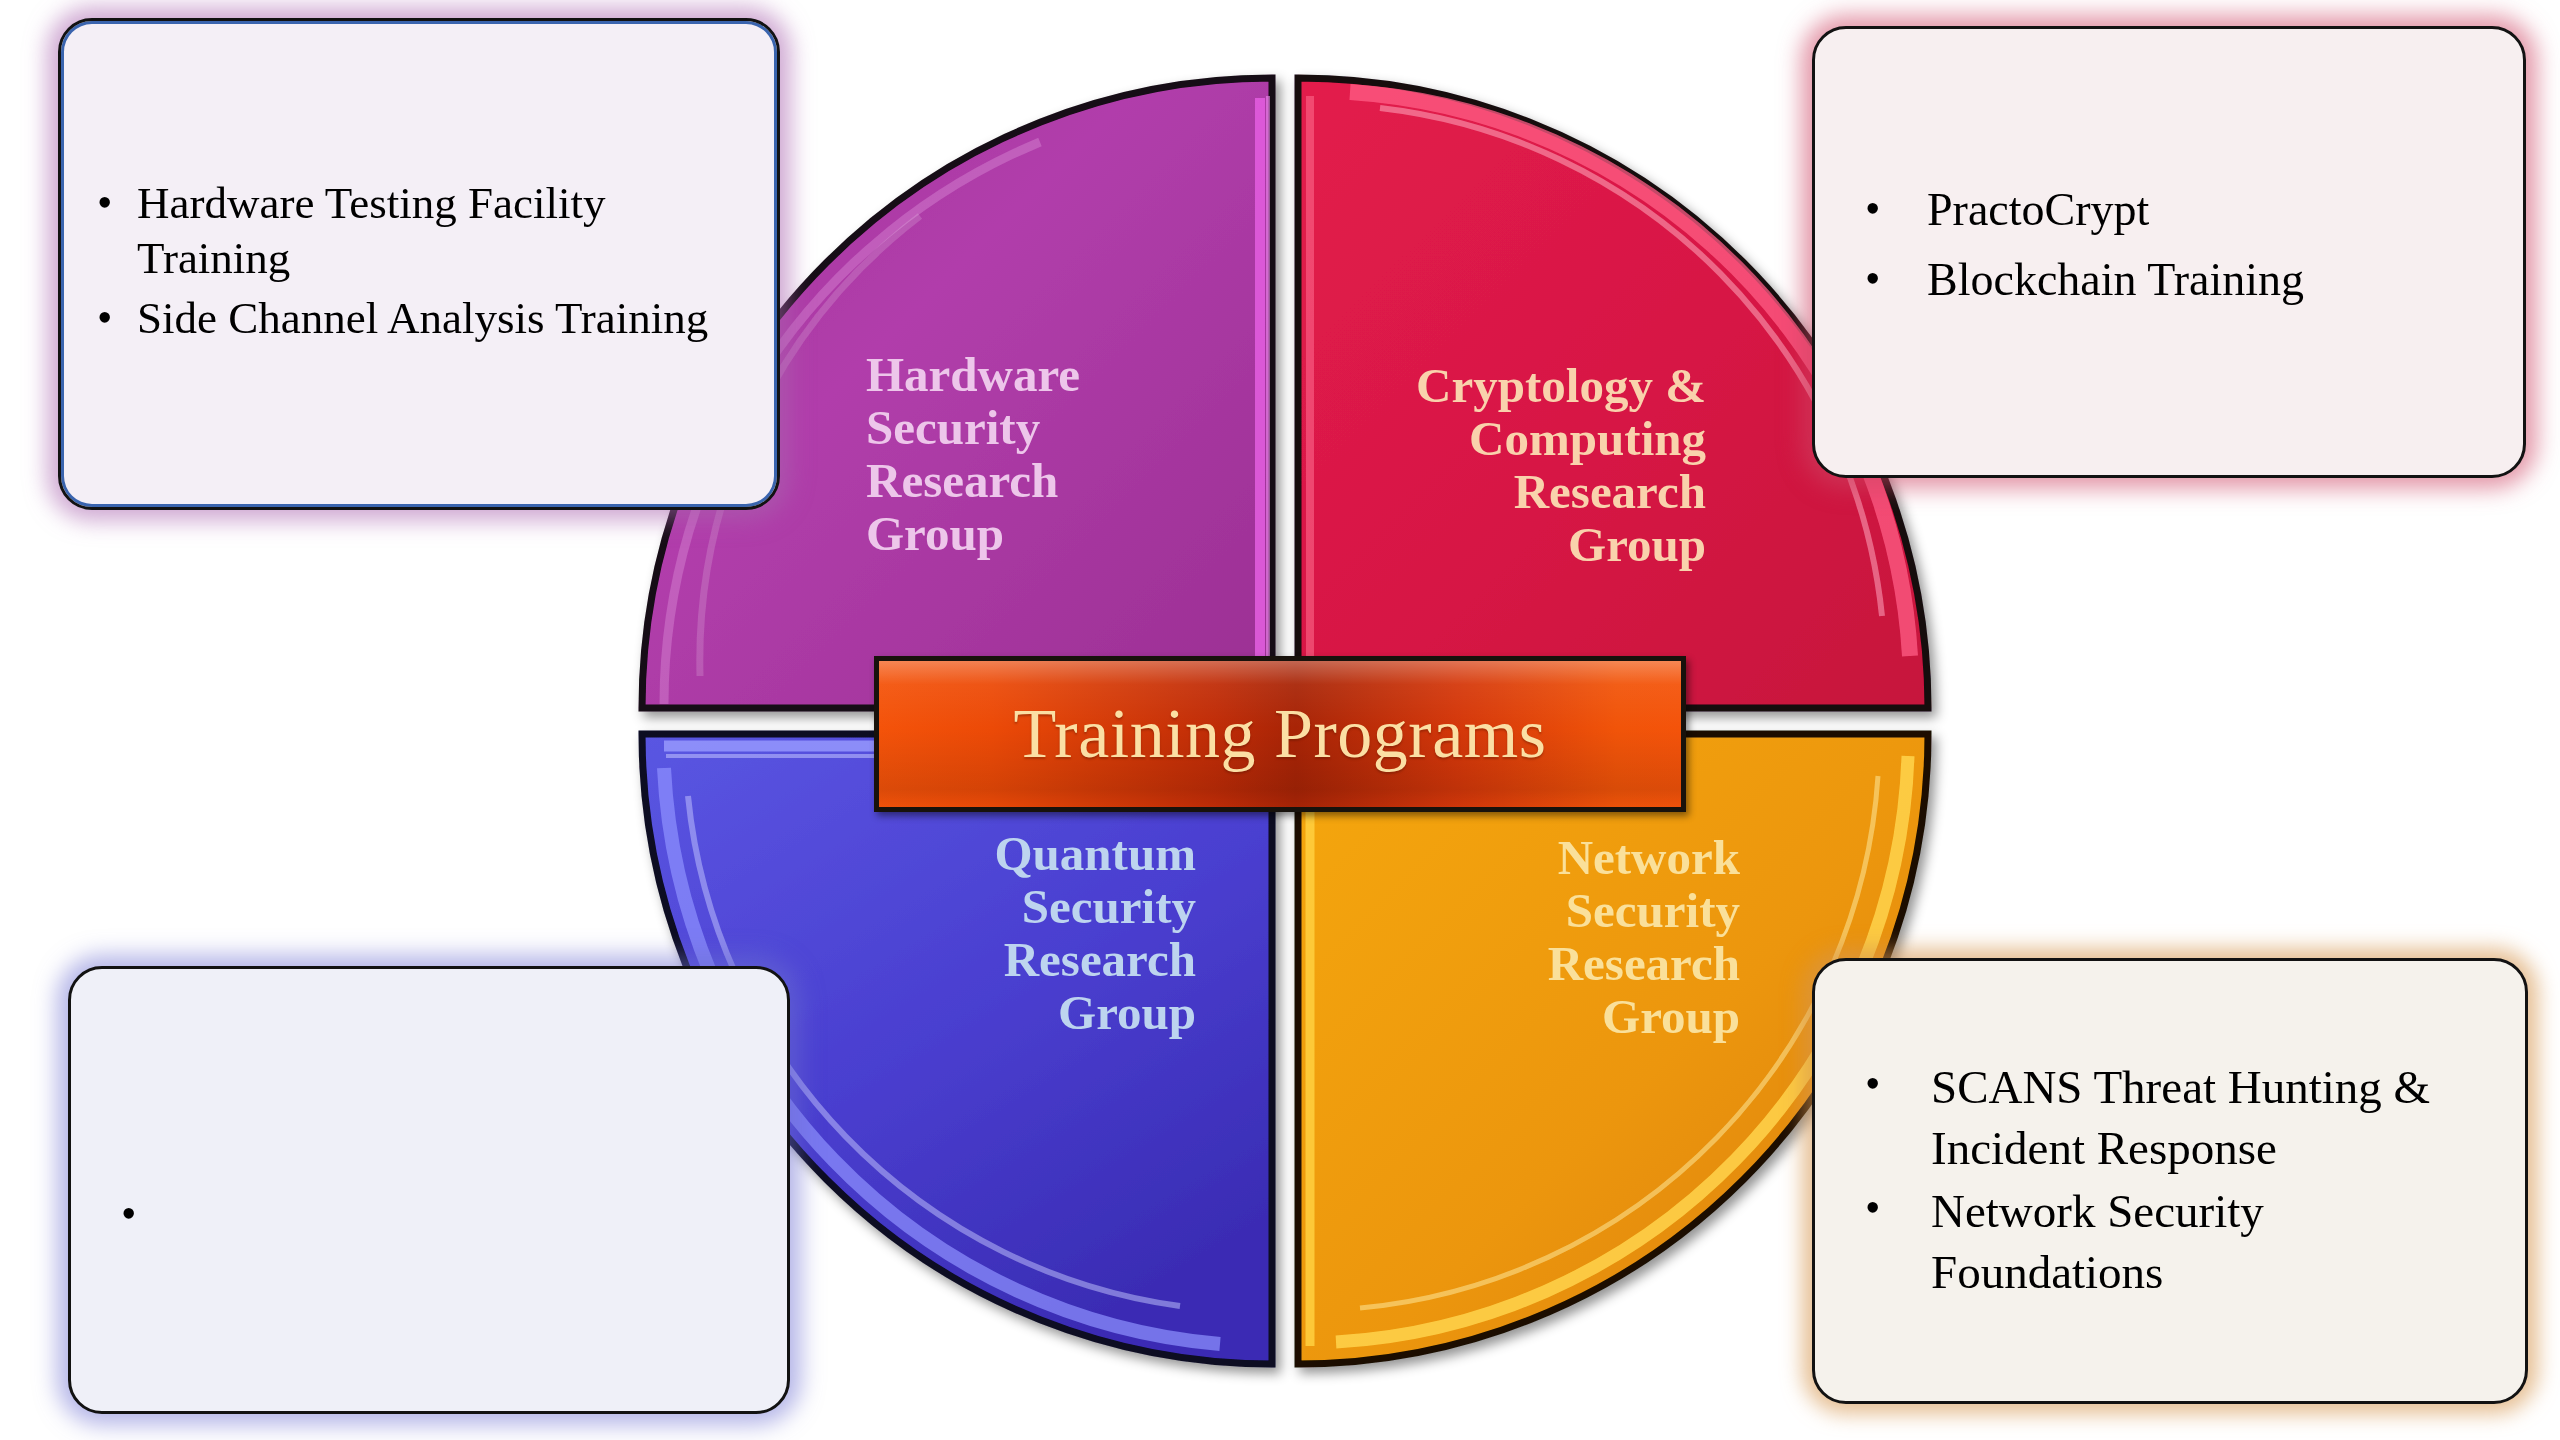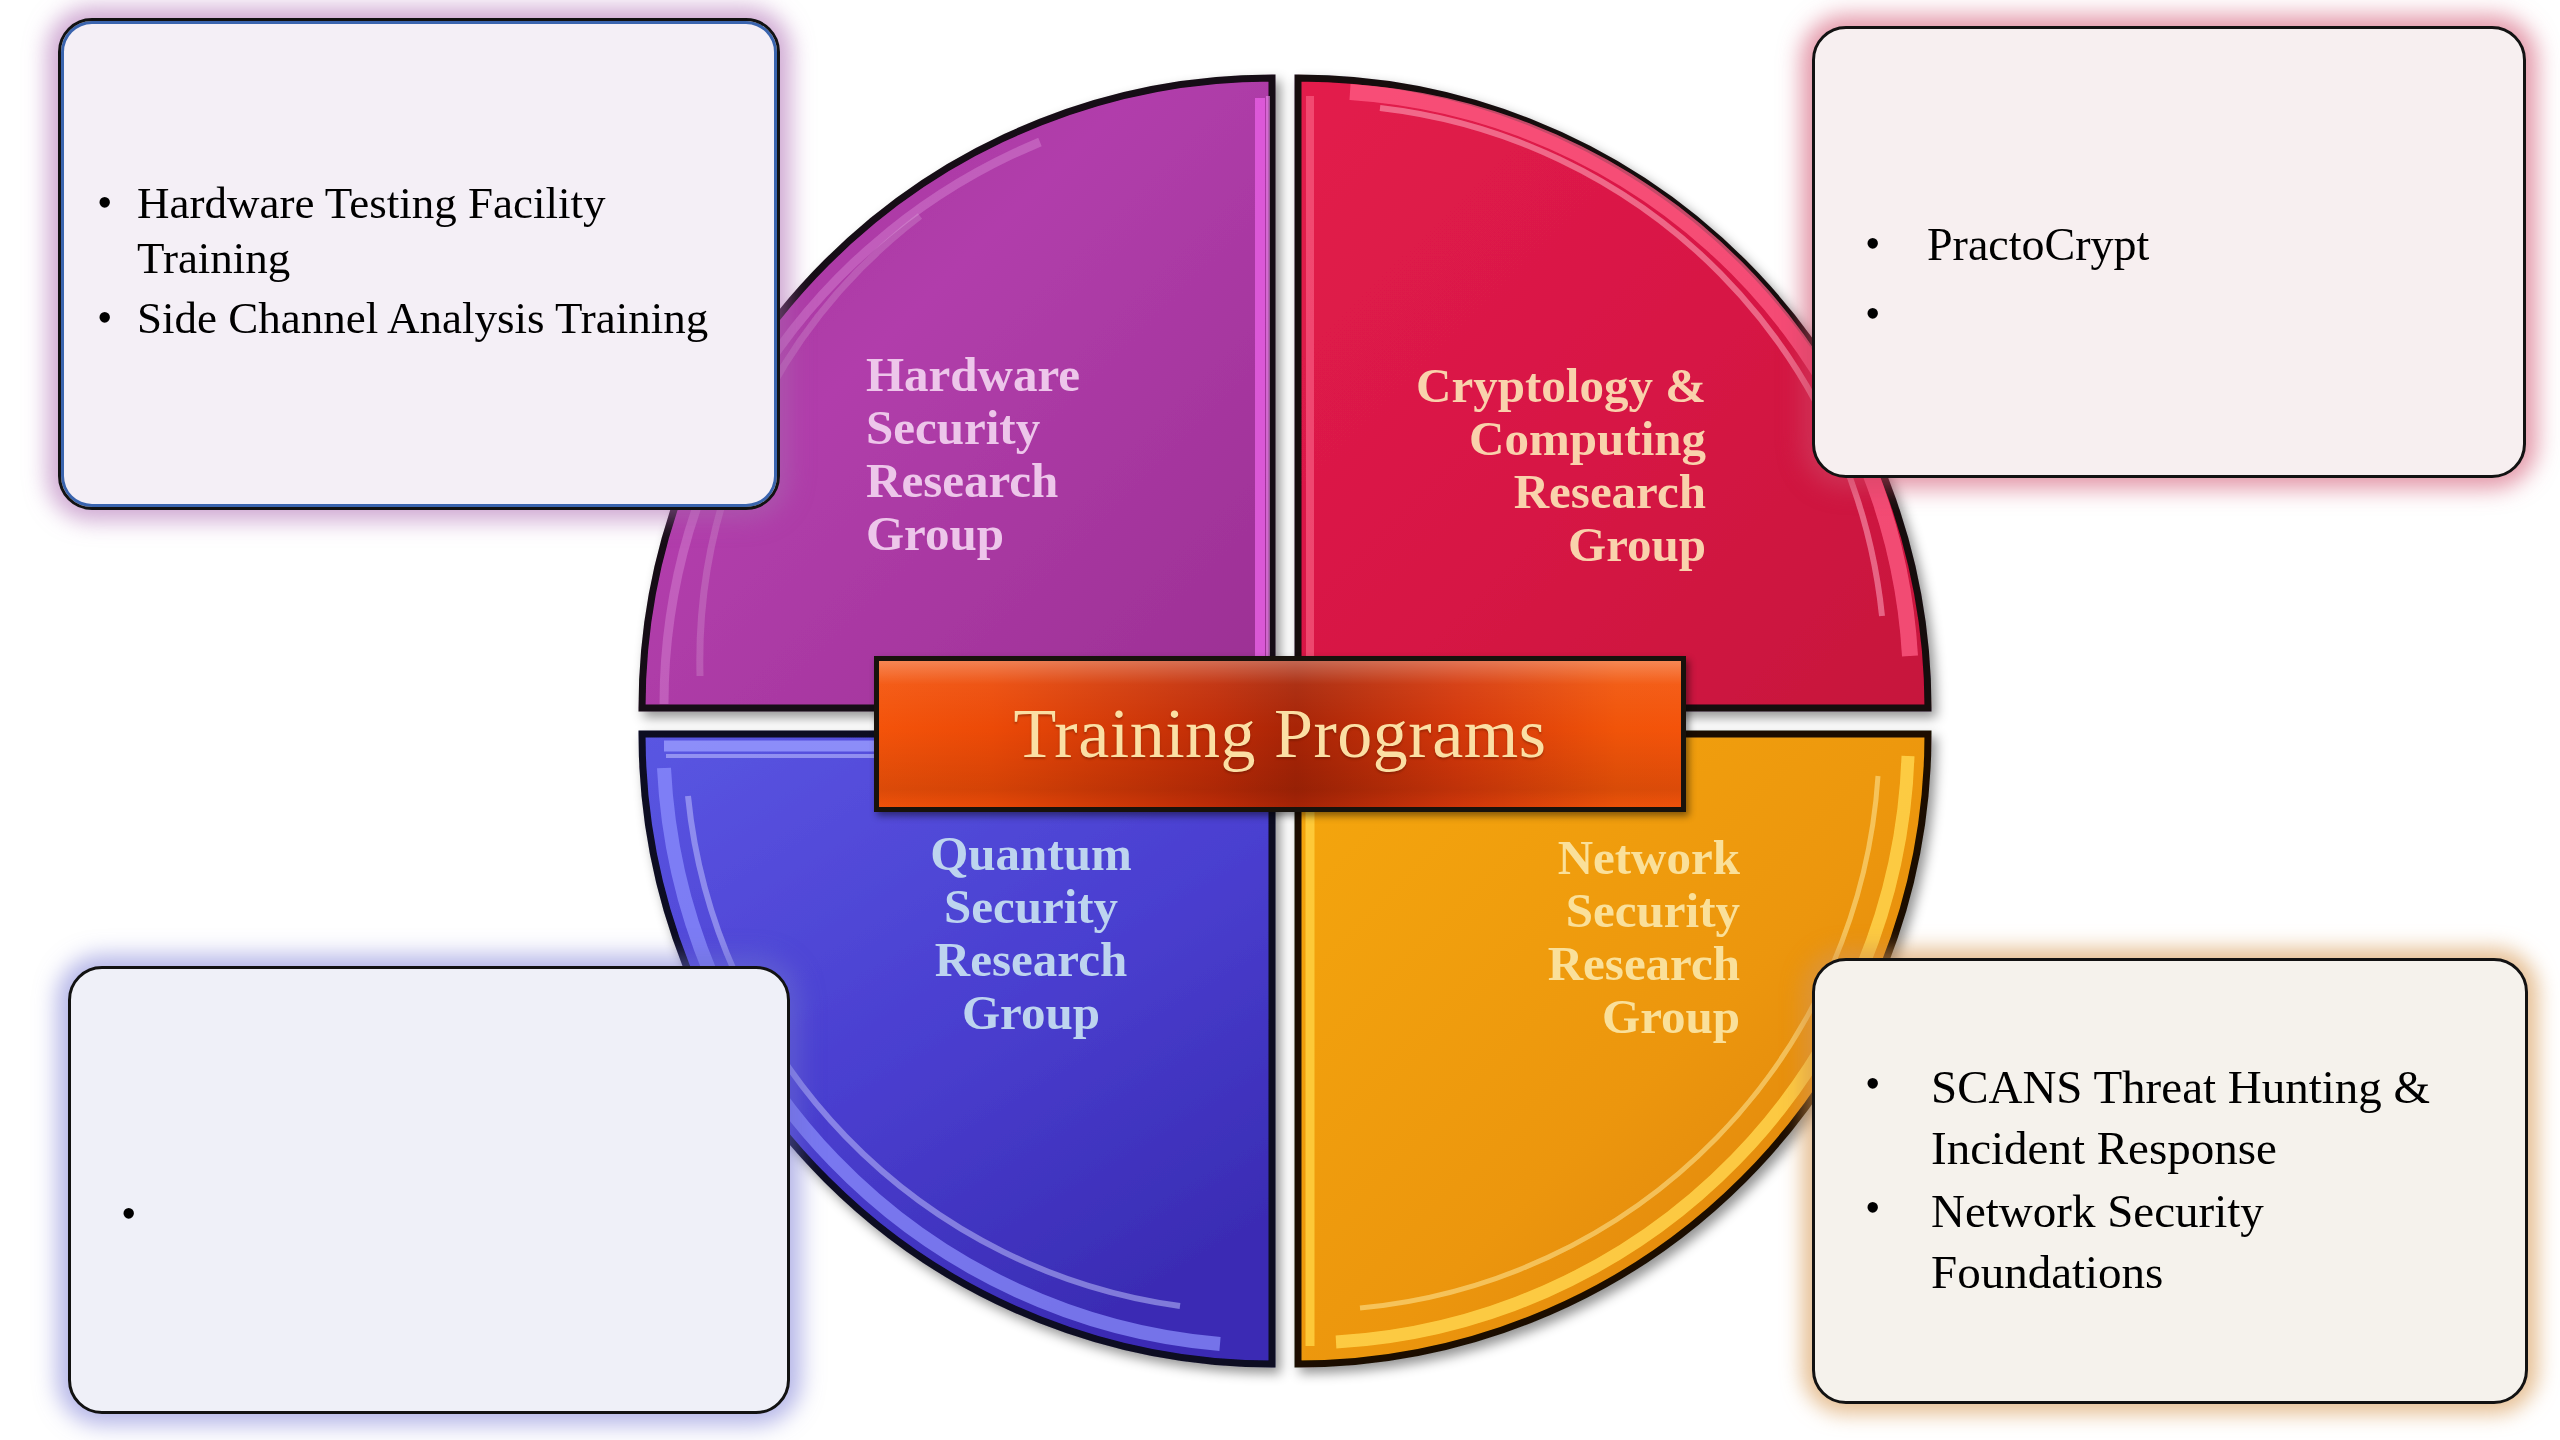--- a/index.html
+++ b/index.html
@@ -139,21 +139,21 @@
     text-align: left;
     color: #edc6ea;
   }
   #label-crypto {
     left: 1376px; top: 360px; width: 330px;
     text-align: right;
     color: #f9d2ac;
   }
   #label-quantum {
     left: 866px; top: 828px; width: 330px;
-    text-align: center;
+    text-align: right;
     color: #bdd4ef;
   }
   #label-network {
     left: 1410px; top: 832px; width: 330px;
     text-align: right;
     color: #fae09a;
   }
 </style>
 </head>
 <body>
@@ -252,20 +252,21 @@
 </div>
 
 <div class="callout" id="box-crypto">
   <ul>
     <li>
       <span class="bullet">•</span>
       <span>PractoCrypt</span>
     </li>
     <li>
       <span class="bullet">•</span>
+      <span>Blockchain Training</span>
     </li>
   </ul>
 </div>
 
 <div class="callout" id="box-quantum">
   <ul>
     <li>
       <span class="bullet">•</span>
     </li>
   </ul>

